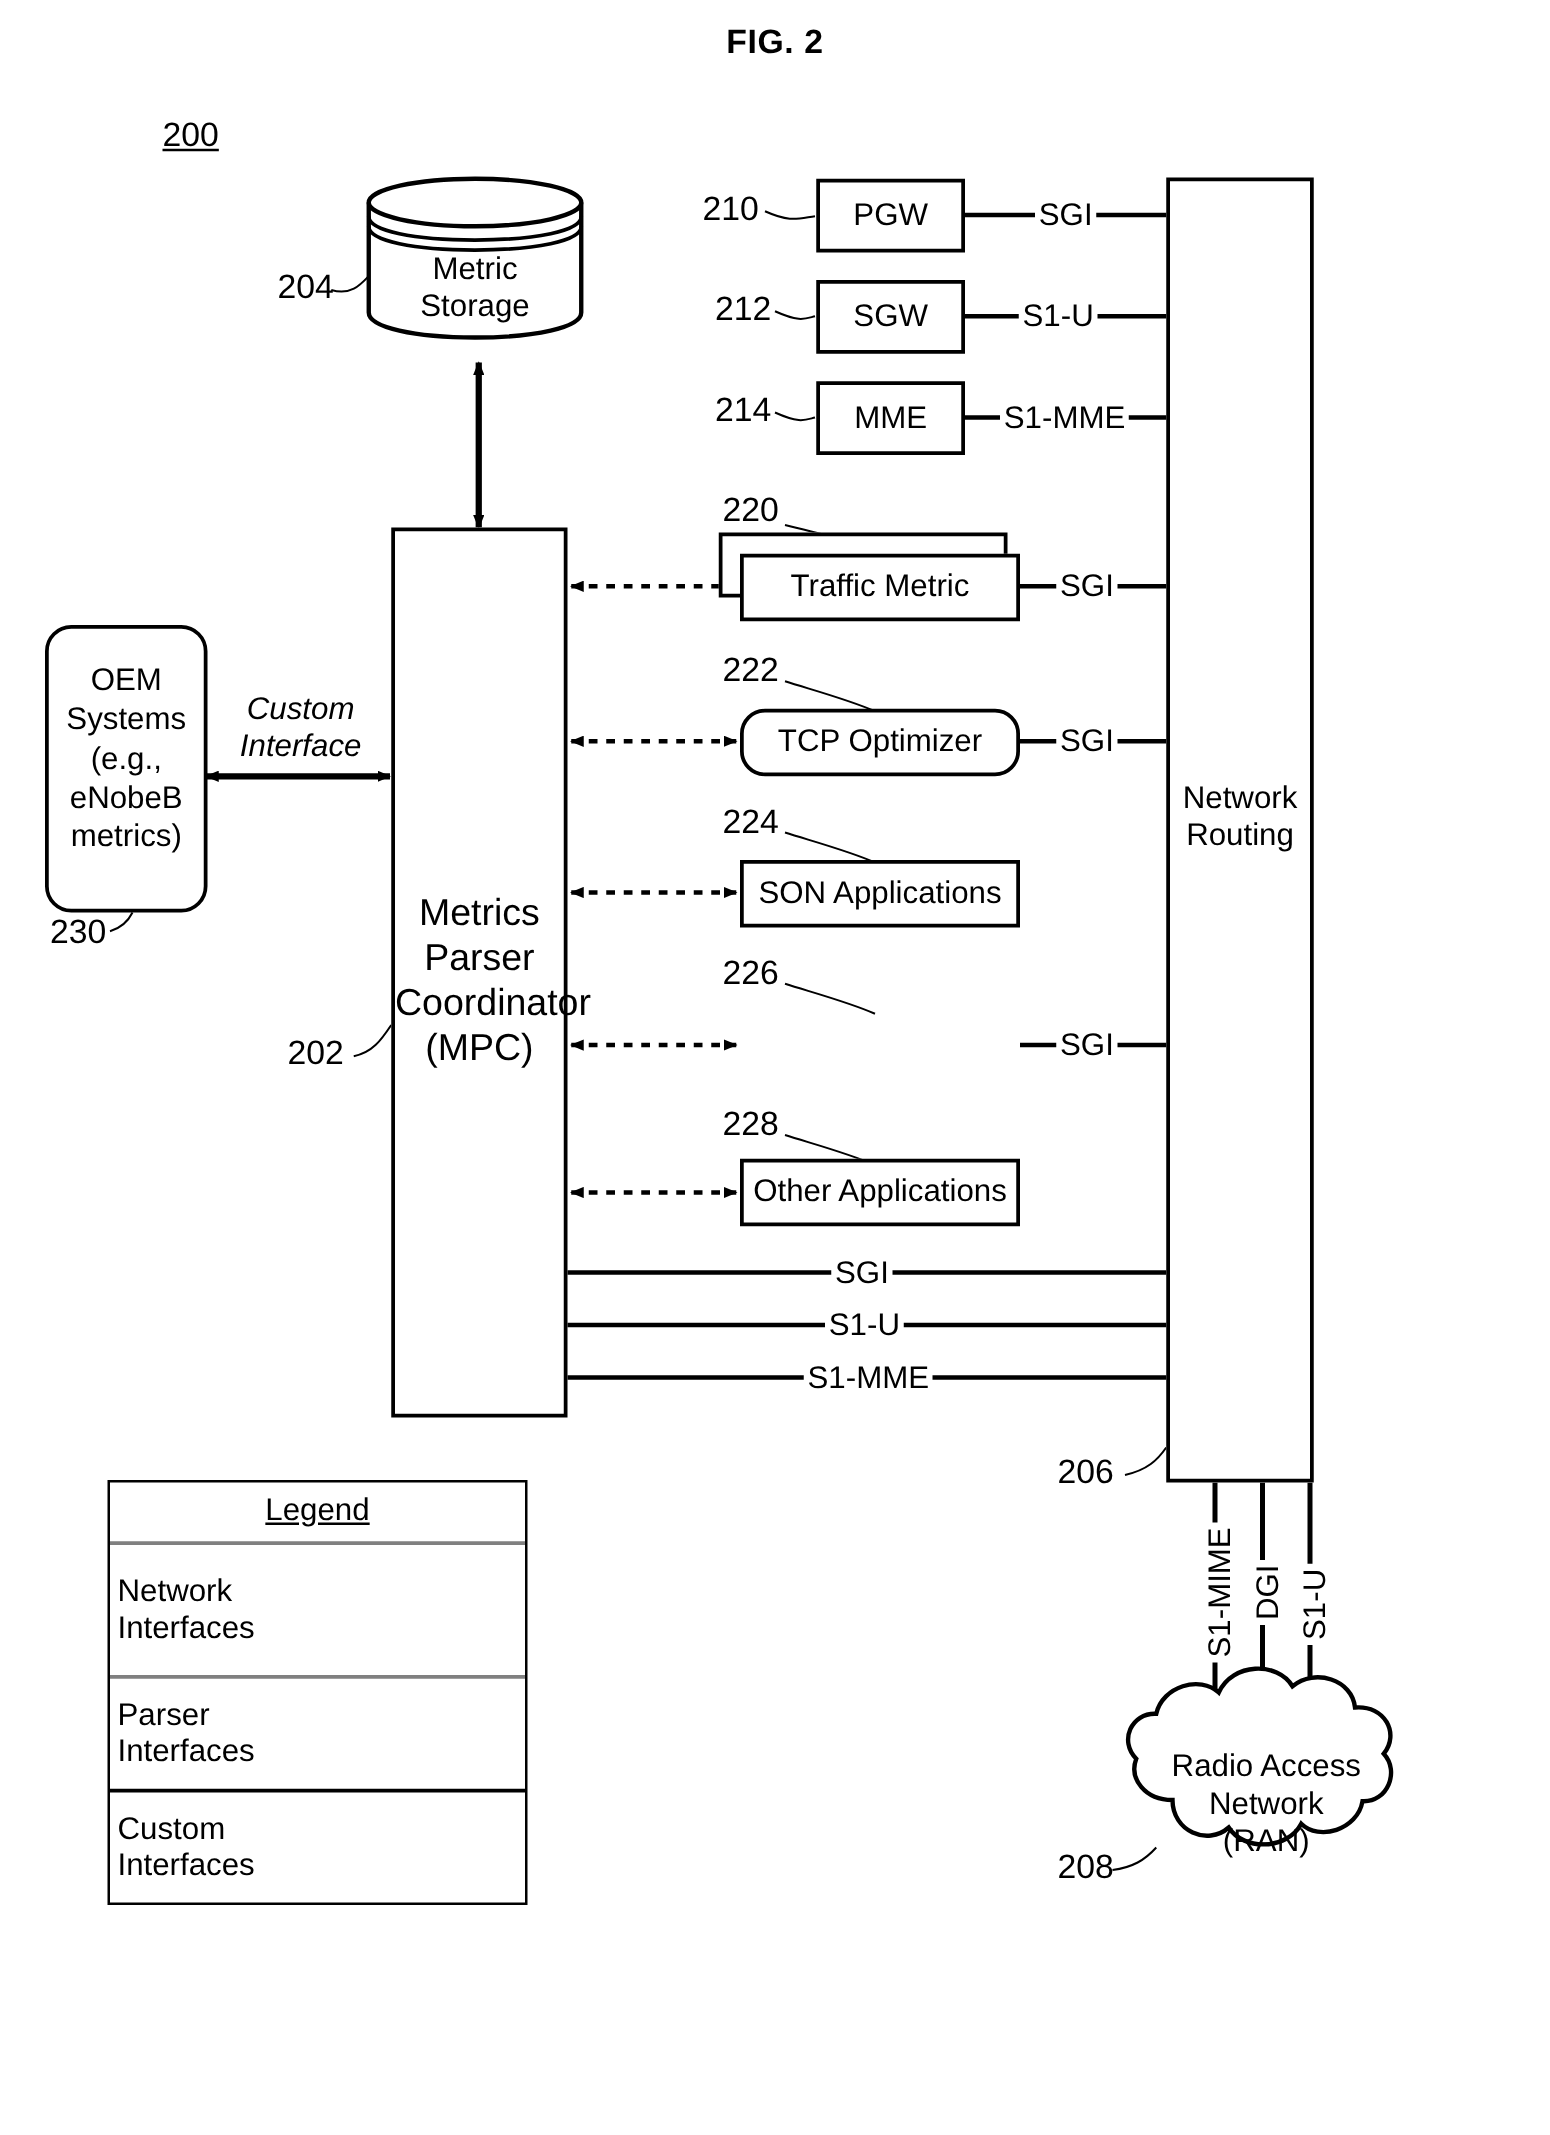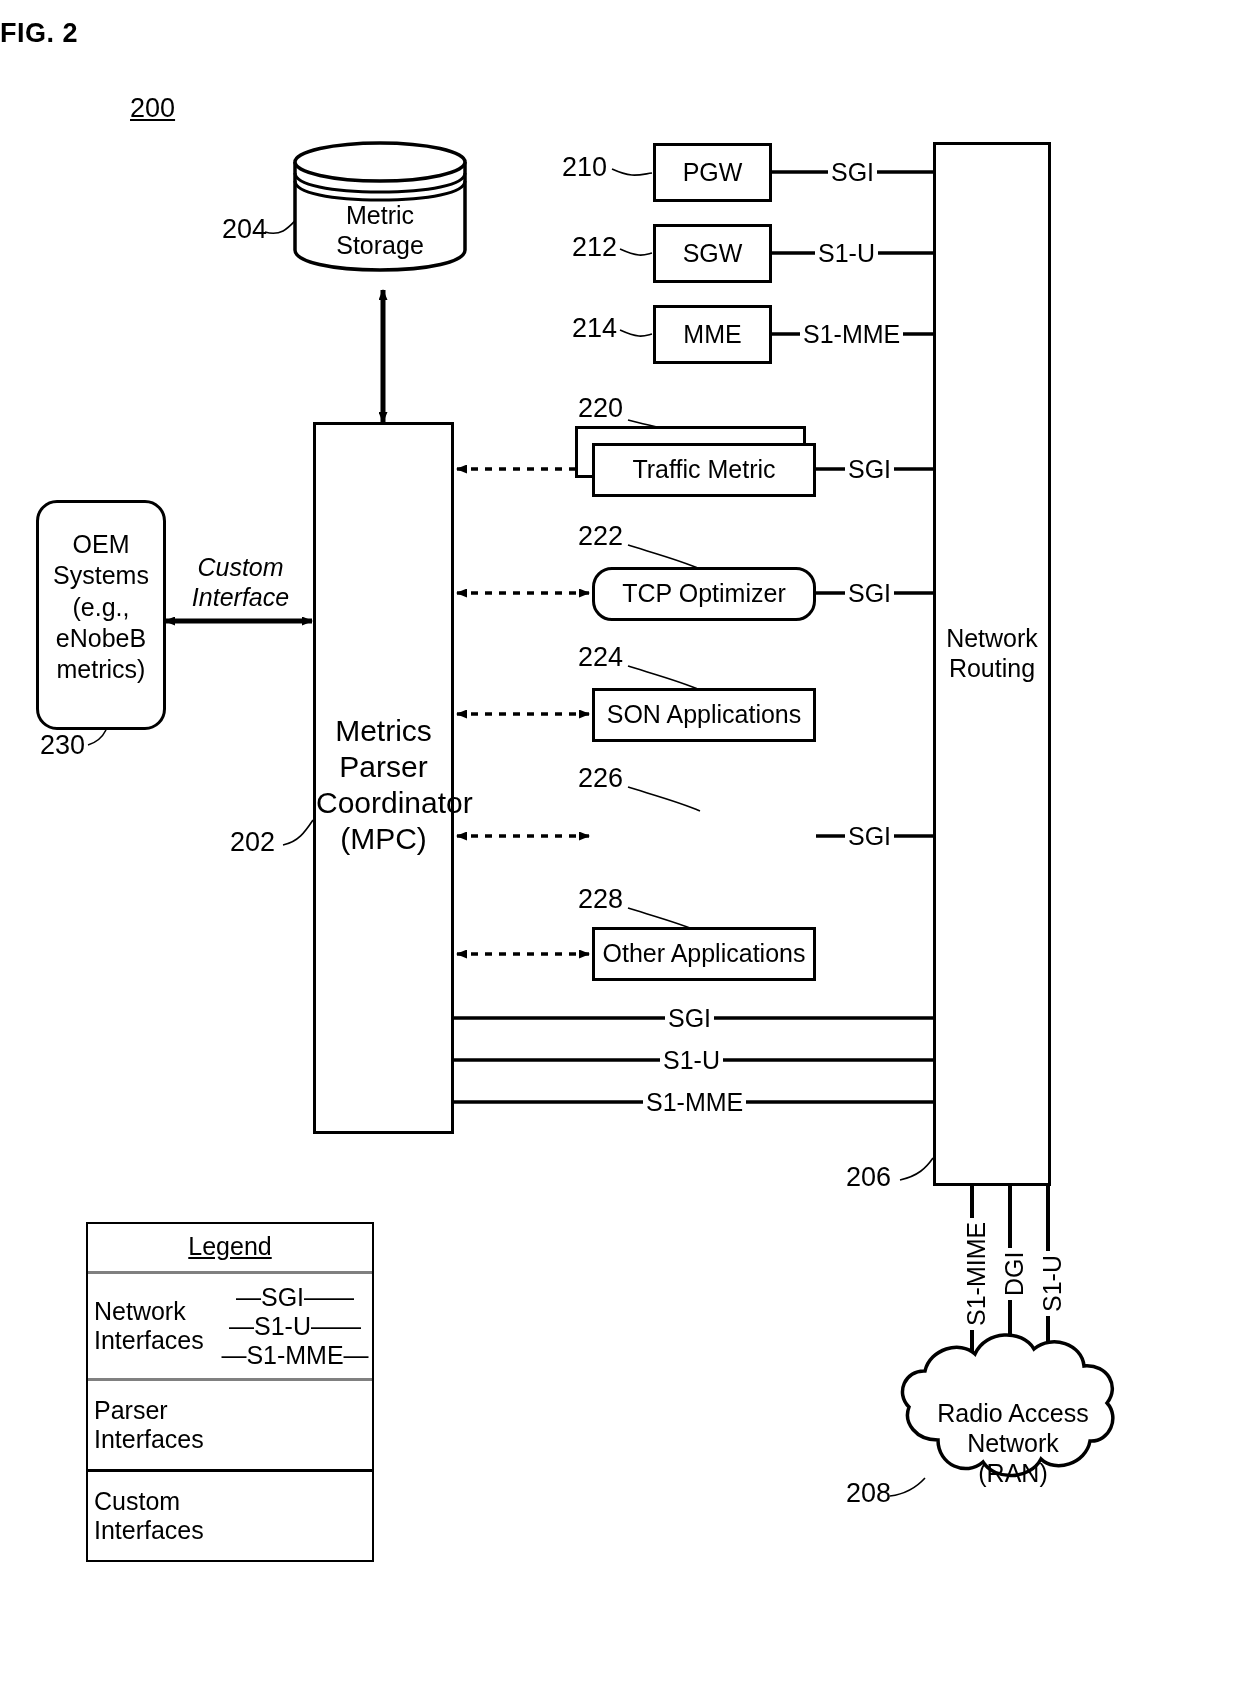--- a/index.html
+++ b/index.html
@@ -16,21 +16,21 @@
     width: 1240px;
     height: 1708px;
     background: #ffffff;
     overflow: hidden;
   }
   .abs { position: absolute; }
 
   
   #fig-title {
     left: 0; top: 18px; width: 1240px;
-    text-align: left;
+    text-align: center;
     font-size: 27px;
     font-weight: bold;
     letter-spacing: 0.5px;
   }
 
   
   .refnum {
     font-size: 27px;
     white-space: nowrap;
   }
@@ -81,22 +81,22 @@
     transform-origin: left top;
     transform: rotate(-90deg);
     background: #fff;
     padding: 0 4px;
   }
 
   .italic { font-style: italic; }
 
   
   #legend {
-    left: 86px; top: 1222px;
-    width: 288px;
+    left: 86px; top: 1184px;
+    width: 336px;
     border: 2px solid #000;
     box-sizing: border-box;
     background: #fff;
   }
   #legend .lg-head {
     text-align: center;
     font-size: 25px;
     padding: 8px 0 10px 0;
     border-bottom: 3px solid #808080;
   }
@@ -324,25 +324,20 @@
   <div class="abs" id="legend">
     <div class="lg-head">
       <span>Legend</span>
     </div>
 
     <div class="lg-row sep-grey" style="min-height:104px;">
       <div class="lg-name">
         <div>Network</div>
         <div>Interfaces</div>
       </div>
-      <div class="lg-sample">
-        <div class="ni-line">—SGI——</div>
-        <div class="ni-line">—S1-U——</div>
-        <div class="ni-line">—S1-MME—</div>
-      </div>
     </div>
 
     <div class="lg-row sep-black" style="min-height:88px;">
       <div class="lg-name">
         <div>Parser</div>
         <div>Interfaces</div>
       </div>
       <div class="lg-sample"></div>
     </div>
 

